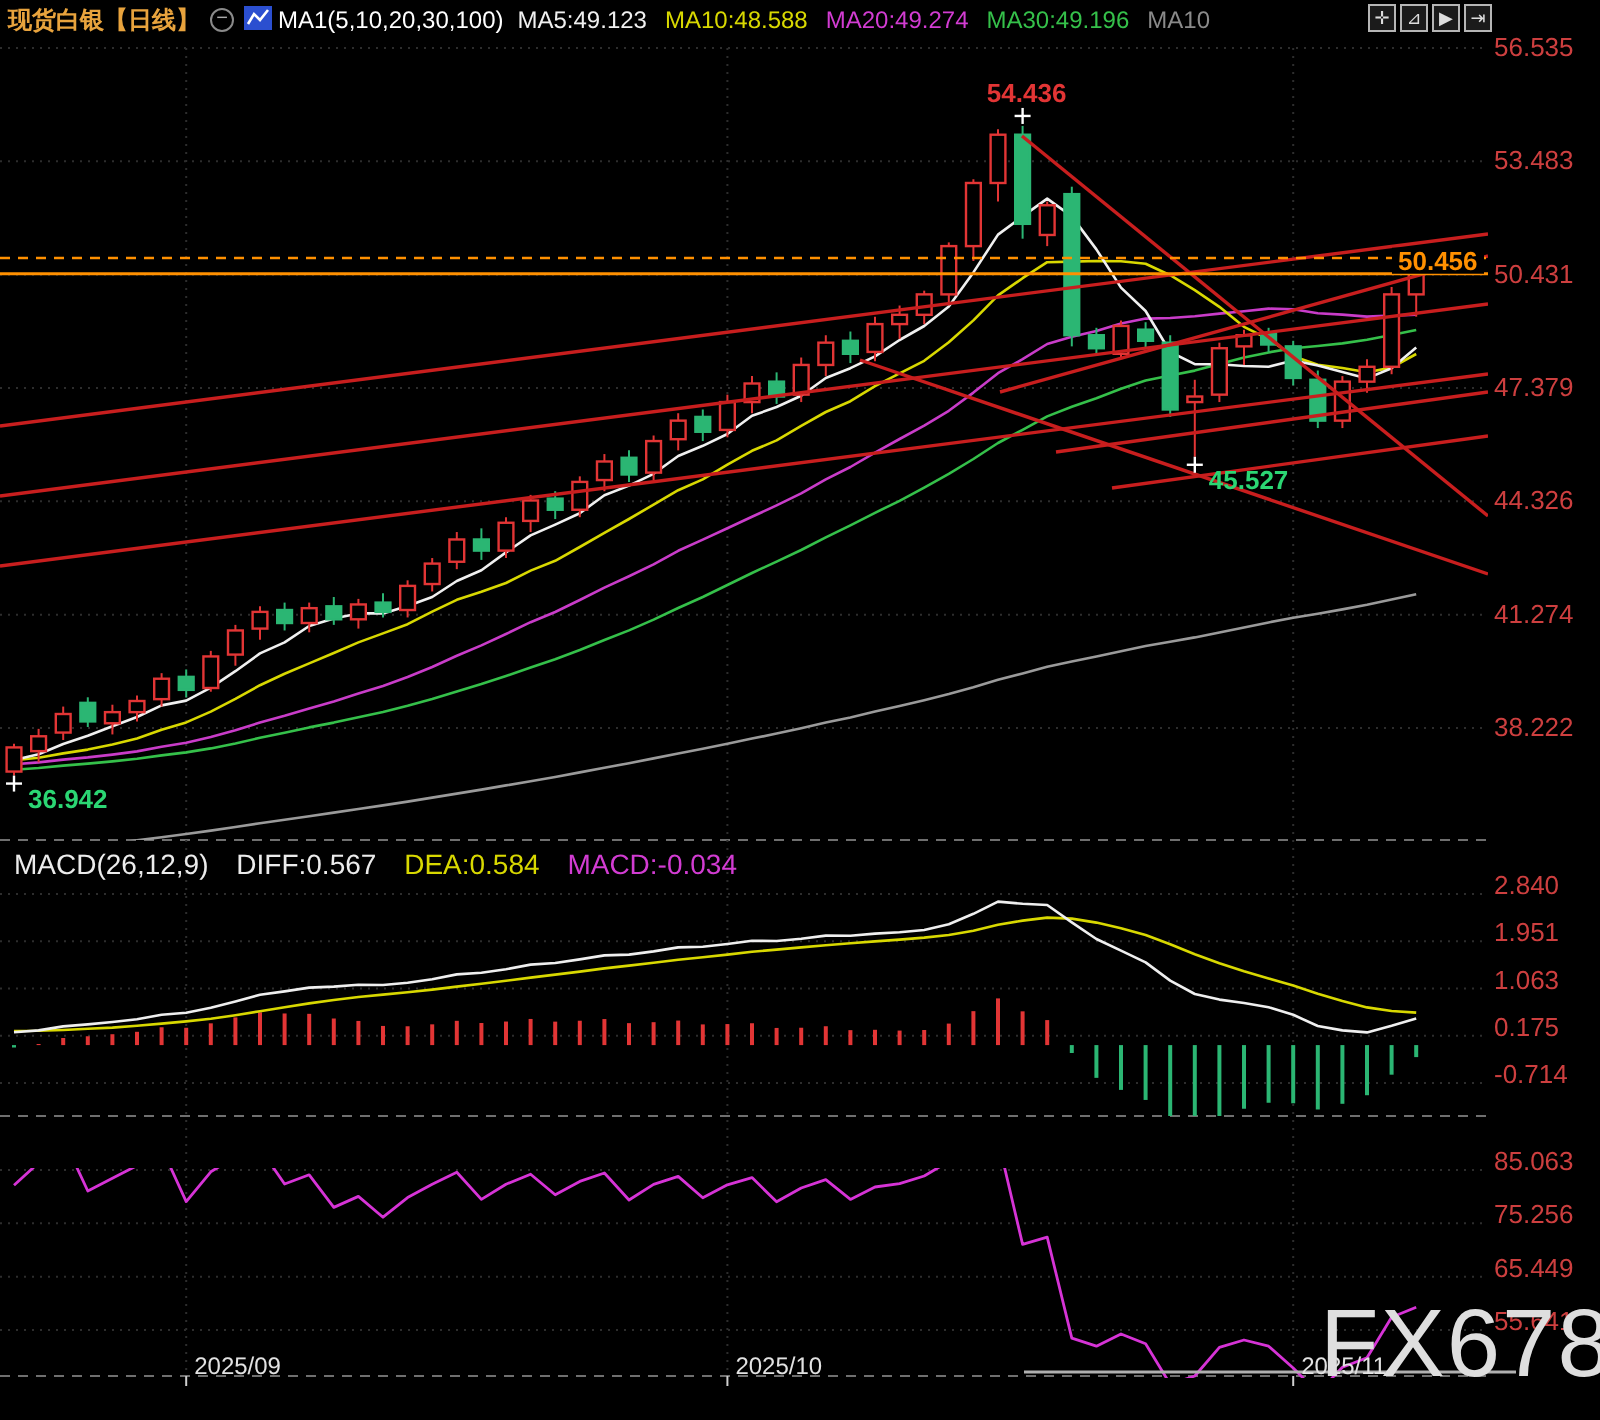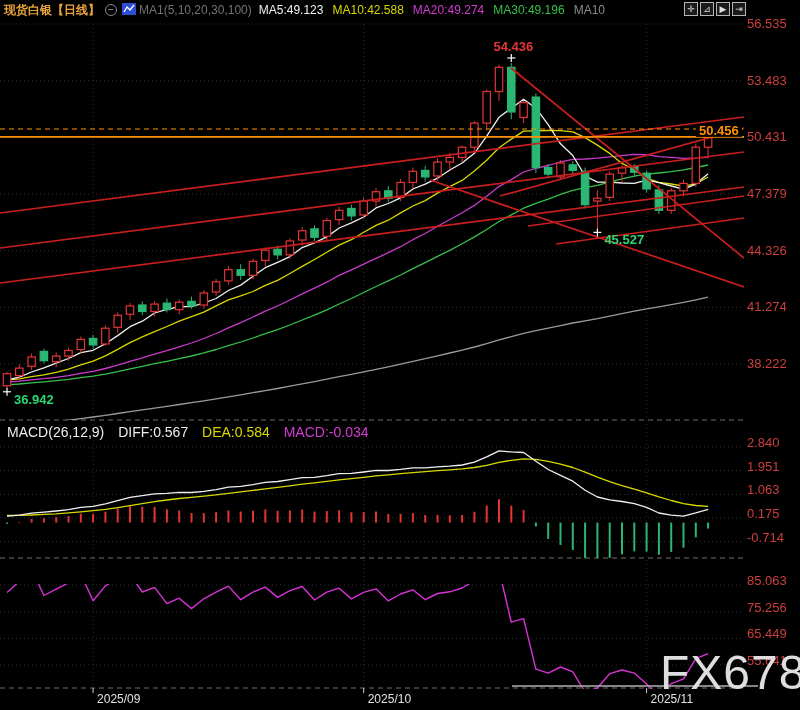--- a/index.html
+++ b/index.html
@@ -7,38 +7,38 @@
        font-family:"Liberation Sans",sans-serif;}
   #chart{position:absolute;left:0;top:0;z-index:1;}
   .overlay{position:absolute;z-index:2;}
   
   #titlebar{left:0;top:0;width:800px;height:20px;display:flex;align-items:center;
             font-size:12px;white-space:nowrap;}
   .sym{color:#e8a33d;font-weight:bold;margin-left:4px;}
   .collapse{display:inline-block;width:12px;height:12px;line-height:10px;border:1px solid #8a8a8a;
             border-radius:50%;color:#aaa;font-size:10px;text-align:center;margin:0 5px;box-sizing:border-box;}
   .chart-ico{margin-right:3px;display:inline-block;}
-  .c-white{color:#737373;margin-right:7px;}
+  .c-white{color:#ffffff;margin-right:7px;}
   .c-ma5{color:#f0f0f0;margin-right:9px;}
   .c-ma10{color:#d8d800;margin-right:9px;}
   .c-ma20{color:#d23cd2;margin-right:9px;}
   .c-ma30{color:#35c04a;margin-right:9px;}
   .c-ma100{color:#8a8a8a;margin-right:9px;}
   #win-icons{position:absolute;left:684;top:2px;left:684px;display:flex;gap:2px;}
   .wicon{width:14px;height:14px;border:1px solid #b5b5b5;background:#1b1b1b;color:#ddd;
          font-size:9px;line-height:13px;text-align:center;box-sizing:border-box;}
   
   .panel-head{left:7px;height:16px;font-size:14px;white-space:nowrap;}
   #macd-head{top:424px;}
   #rsi-head{top:563px;}
   .h-white{color:#ececec;margin-right:10px;}
   .h-yellow{color:#d8d800;margin-right:10px;}
   .h-magenta{color:#d23cd2;}
   
-  .xlab{position:absolute;top:692px;color:#e2e2e2;font-size:12px;z-index:2;}
+  .xlab{position:absolute;top:676px;color:#e2e2e2;font-size:12px;z-index:2;}
   
   #watermark{left:660px;top:645px;color:#dedede;font-size:48px;letter-spacing:1px;z-index:2;}
 </style>
 </head>
 <body>
 
 <div id="app">
 
   <svg id="chart" width="800" height="710">
       <defs>
@@ -321,21 +321,21 @@
     <span class="sym">现货白银【日线】</span>
     <span class="collapse">−</span>
     <span class="chart-ico">
       <svg width="14" height="12">
           <rect x="0" y="0" width="14" height="12" fill="#2b4fd0"></rect>
           <path d="M2 9 L5 4 L8 7 L12 2" stroke="#ffffff" stroke-width="1.3" fill="none"></path>
         </svg>
     </span>
     <span class="c-white">MA1(5,10,20,30,100)</span>
     <span class="c-ma5">MA5:49.123</span>
-    <span class="c-ma10">MA10:42.588</span>
+    <span class="c-ma10">MA10:48.588</span>
     <span class="c-ma20">MA20:49.274</span>
     <span class="c-ma30">MA30:49.196</span>
     <span class="c-ma100">MA10</span>
     <span id="win-icons">
       <span class="wicon">✛</span>
       <span class="wicon">⊿</span>
       <span class="wicon">▶</span>
       <span class="wicon">⇥</span>
     </span>
   </div>

